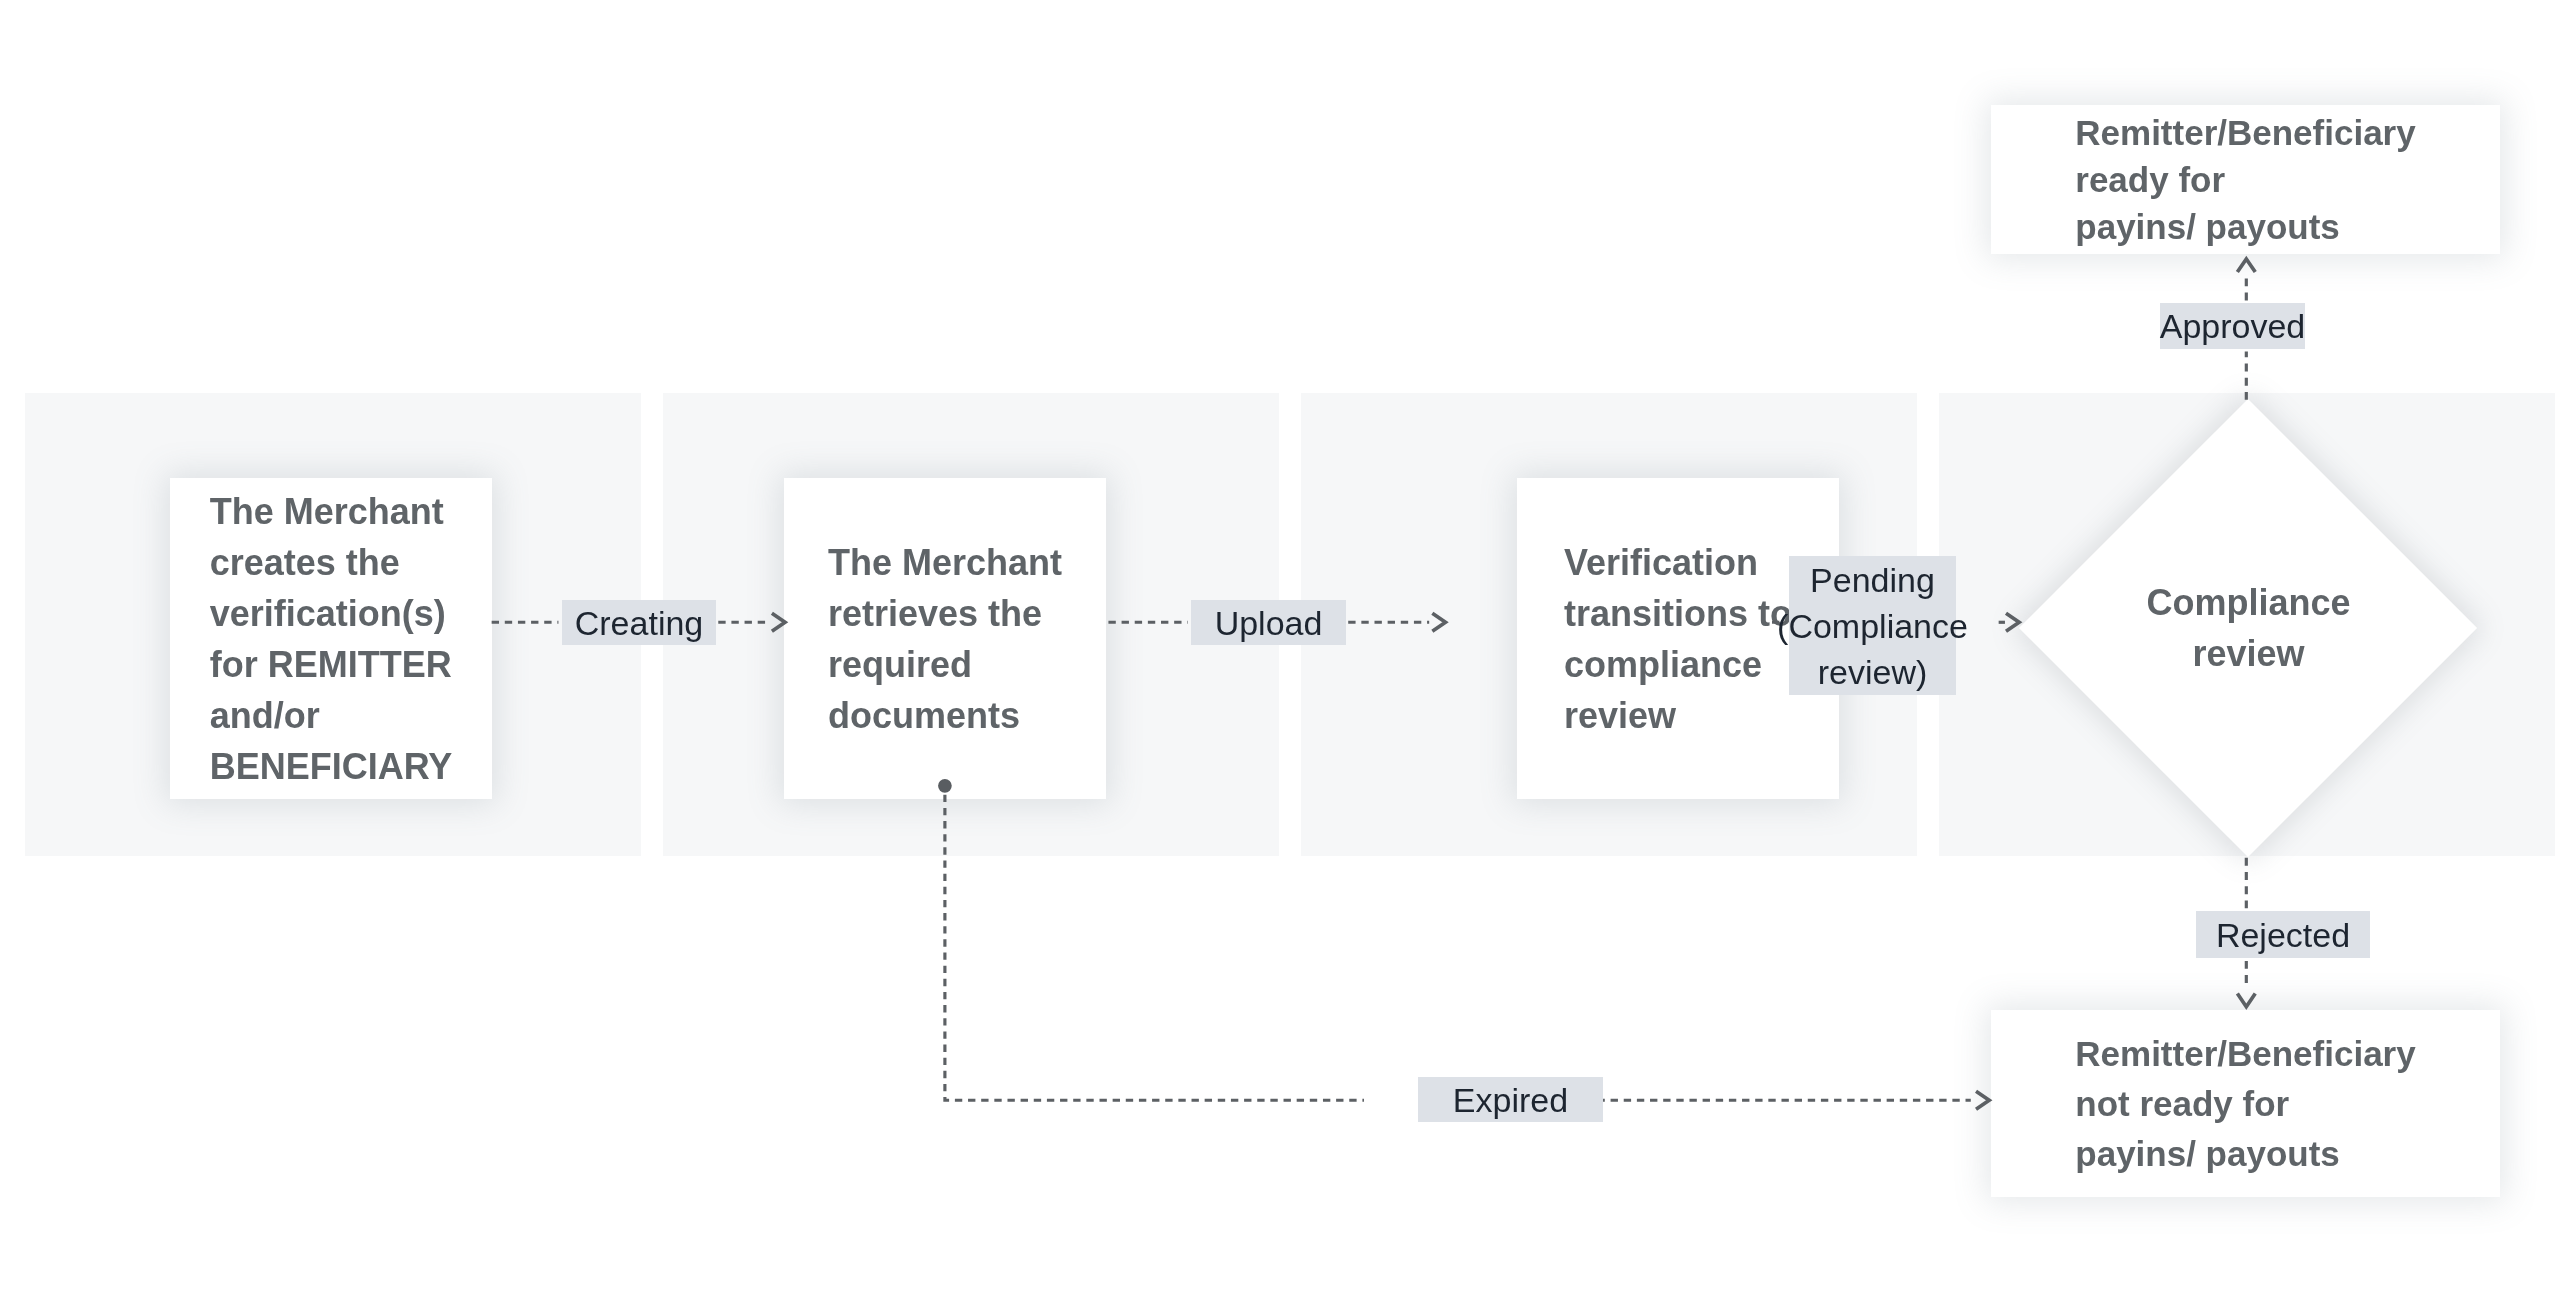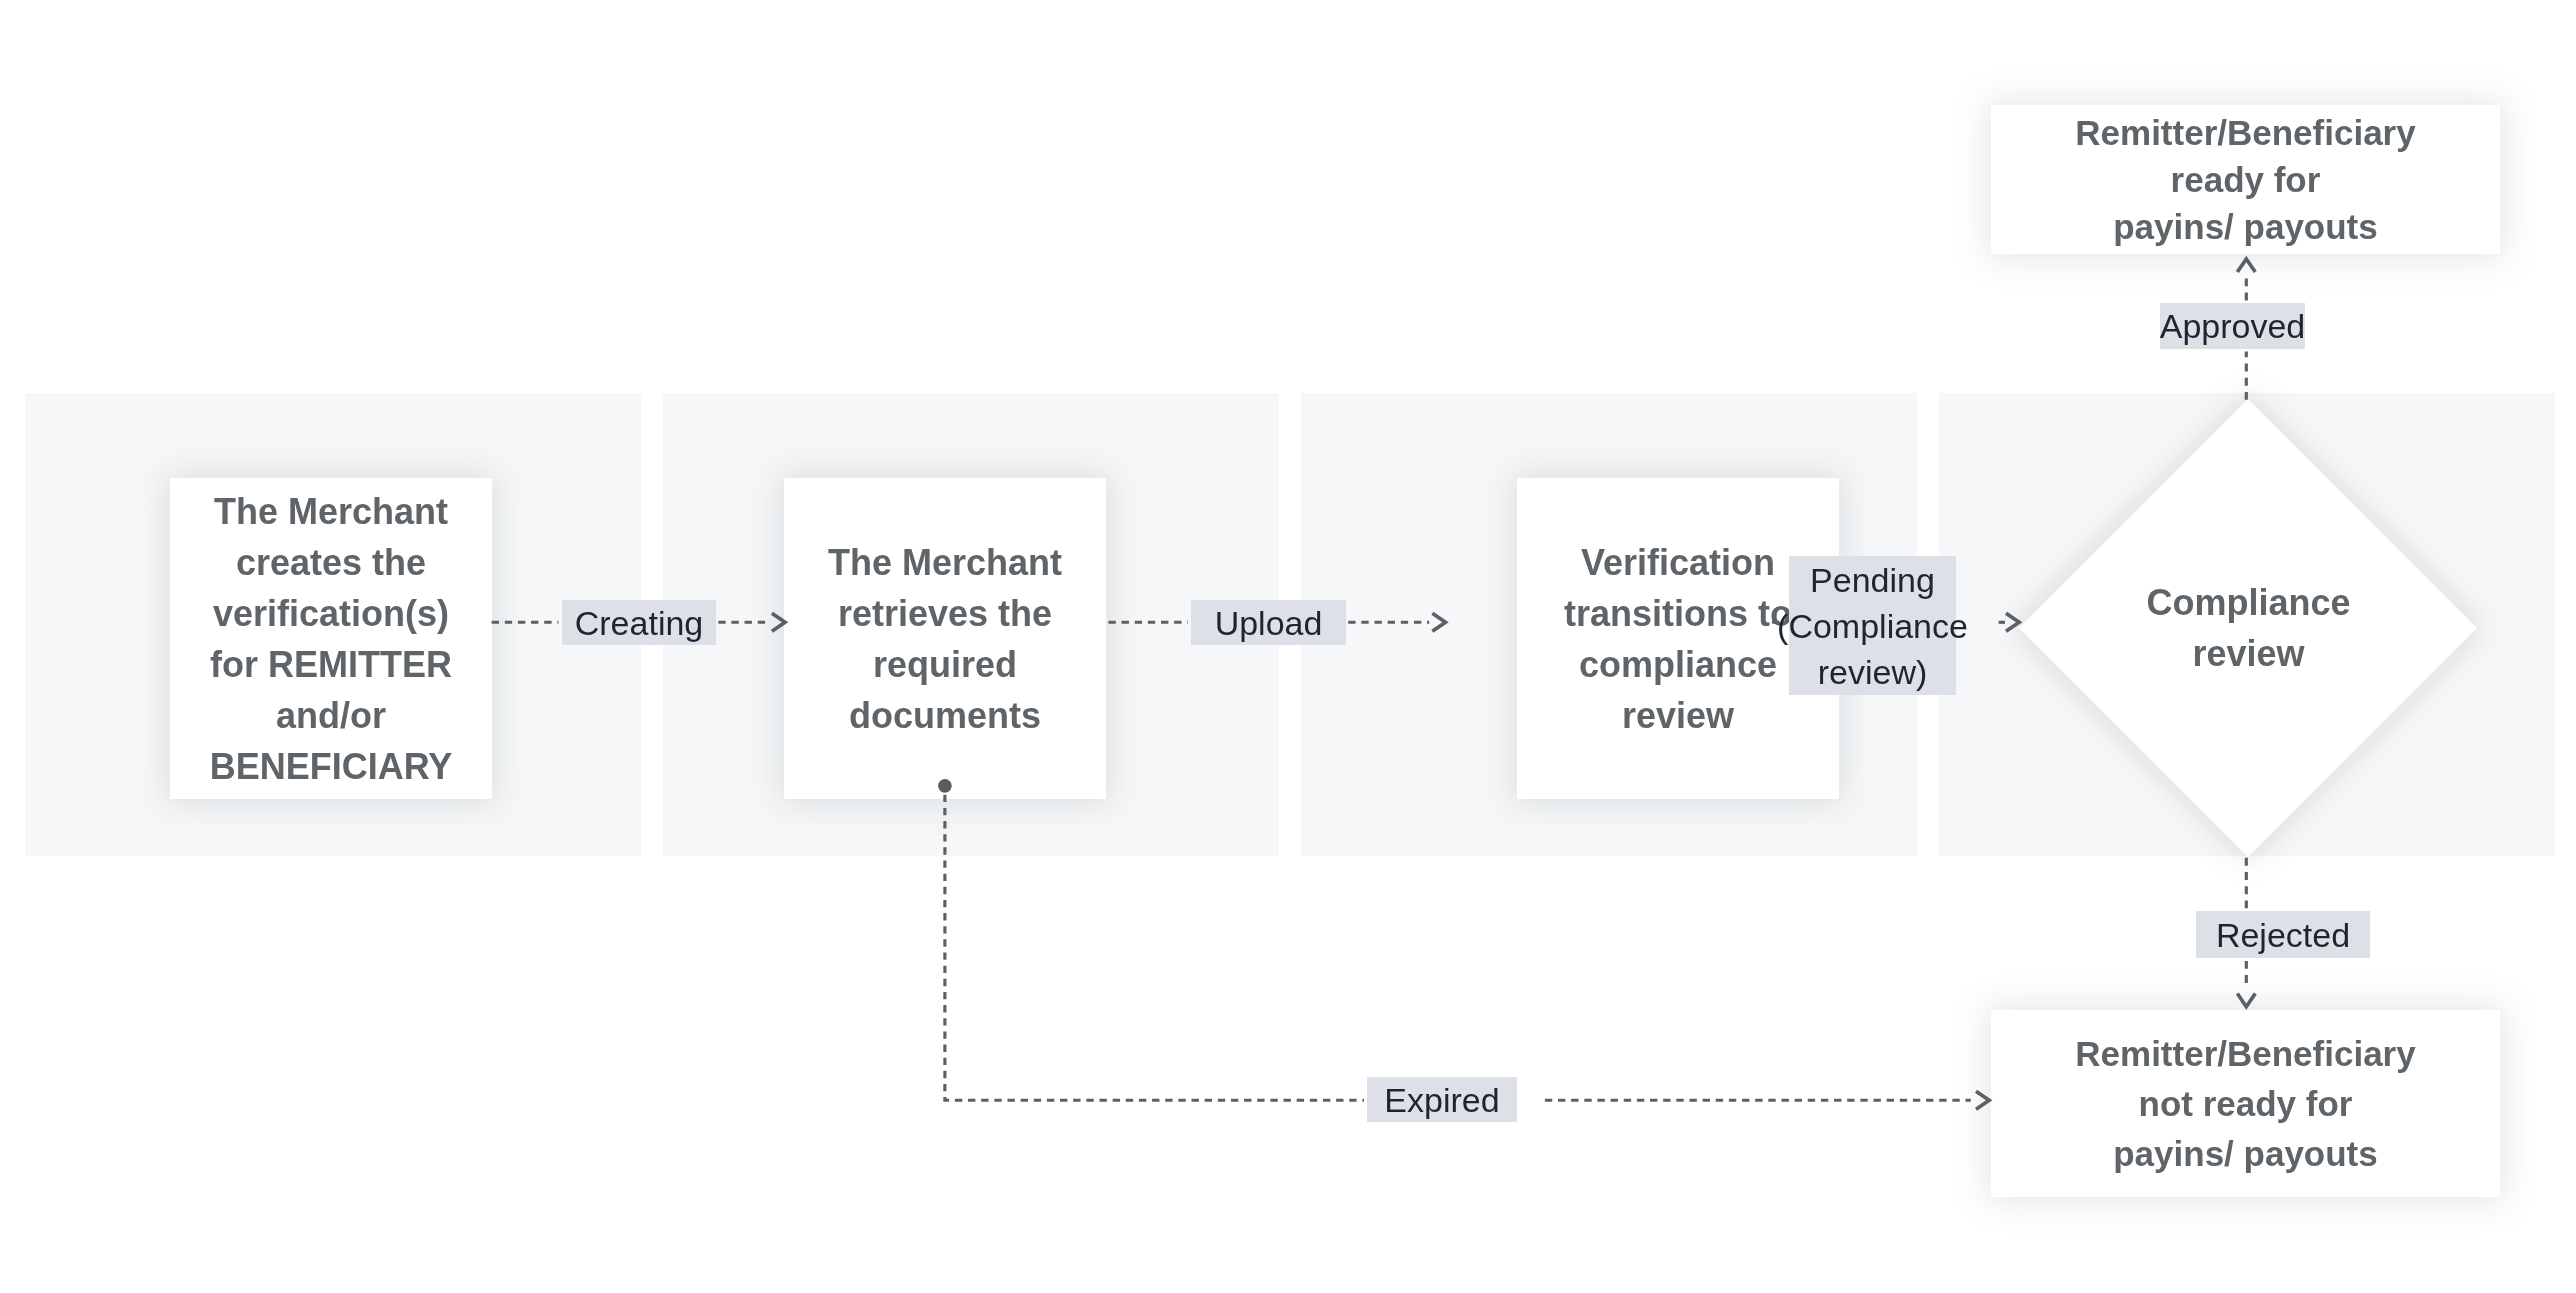--- a/index.html
+++ b/index.html
@@ -22,21 +22,20 @@
   .panel-2 { left: 663px; }
   .panel-3 { left: 1301px; }
   .panel-4 { left: 1939px; }
 
   
   .node {
     position: absolute;
     background: #ffffff;
     box-shadow: 0 0 32px 5.3px rgba(108,120,132,0.18);
     display: flex; align-items: center; justify-content: center;
-    text-align: center;
     color: #5f6468;
     font-weight: bold;
     white-space: pre-line;
   }
   .node-box { width: 322px; height: 321px; top: 465px; font-size: 36px; line-height: 51px; margin-top: 13px; }
   .node-create   { left: 170px; }
   .node-retrieve { left: 784px; }
   .node-transition { left: 1517px; }
 
   .node-ready    { left: 1991px; top: 105px;  width: 509px; height: 149px; font-size: 35px; line-height: 47px; }
@@ -72,21 +71,21 @@
     display: flex; align-items: center; justify-content: center;
     text-align: center;
     font-size: 34px; line-height: 46px;
     white-space: pre-line;
   }
   .lbl-creating { left: 562px; top: 600px; width: 154px; height: 45px; }
   .lbl-upload   { left: 1191px; top: 600px; width: 155px; height: 45px; }
   .lbl-pending  { left: 1789px; top: 556px; width: 167px; height: 139px; }
   .lbl-approved { left: 2160px; top: 303px;  width: 145px; height: 46px; }
   .lbl-rejected { left: 2160px; top: 911px; width: 174px; height: 47px; margin-left: 36px; }
-  .lbl-expired  { left: 1367px; top: 1077px; width: 150px; height: 45px; }
+  .lbl-expired  { left: 1418px; top: 1077px; width: 185px; height: 45px; }
 </style>
 </head>
 <body>
 
 <div class="canvas">
 
   <div class="panel panel-1"></div>
   <div class="panel panel-2"></div>
   <div class="panel panel-3"></div>
   <div class="panel panel-4"></div>

